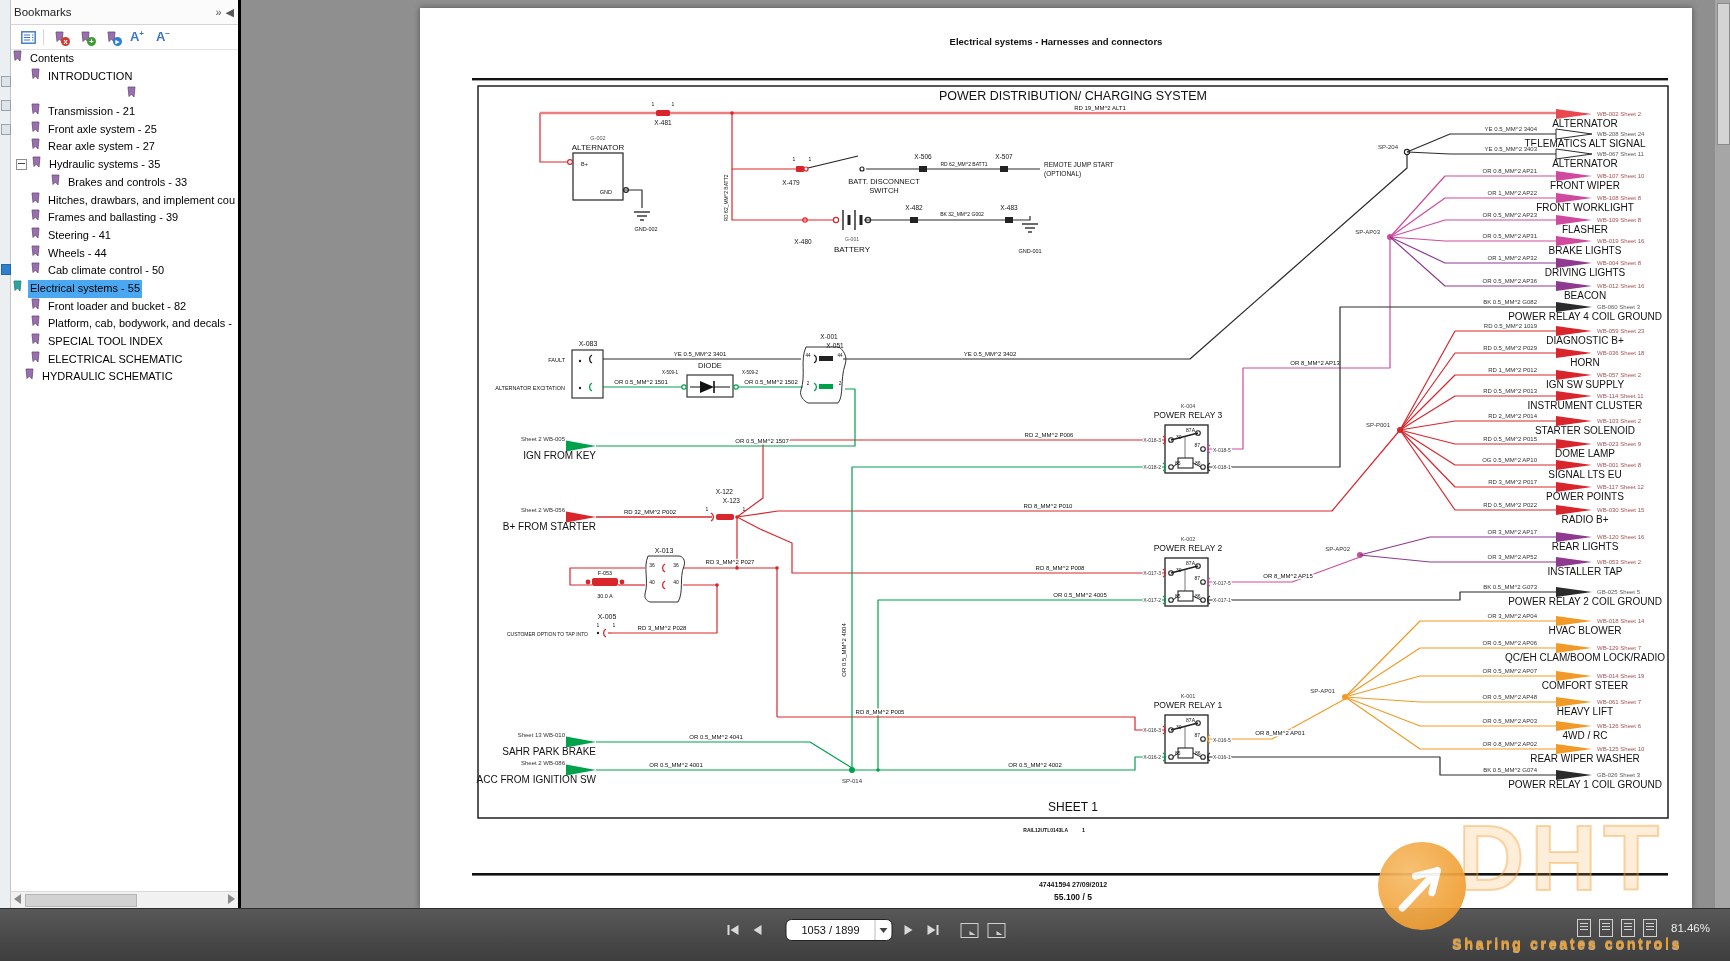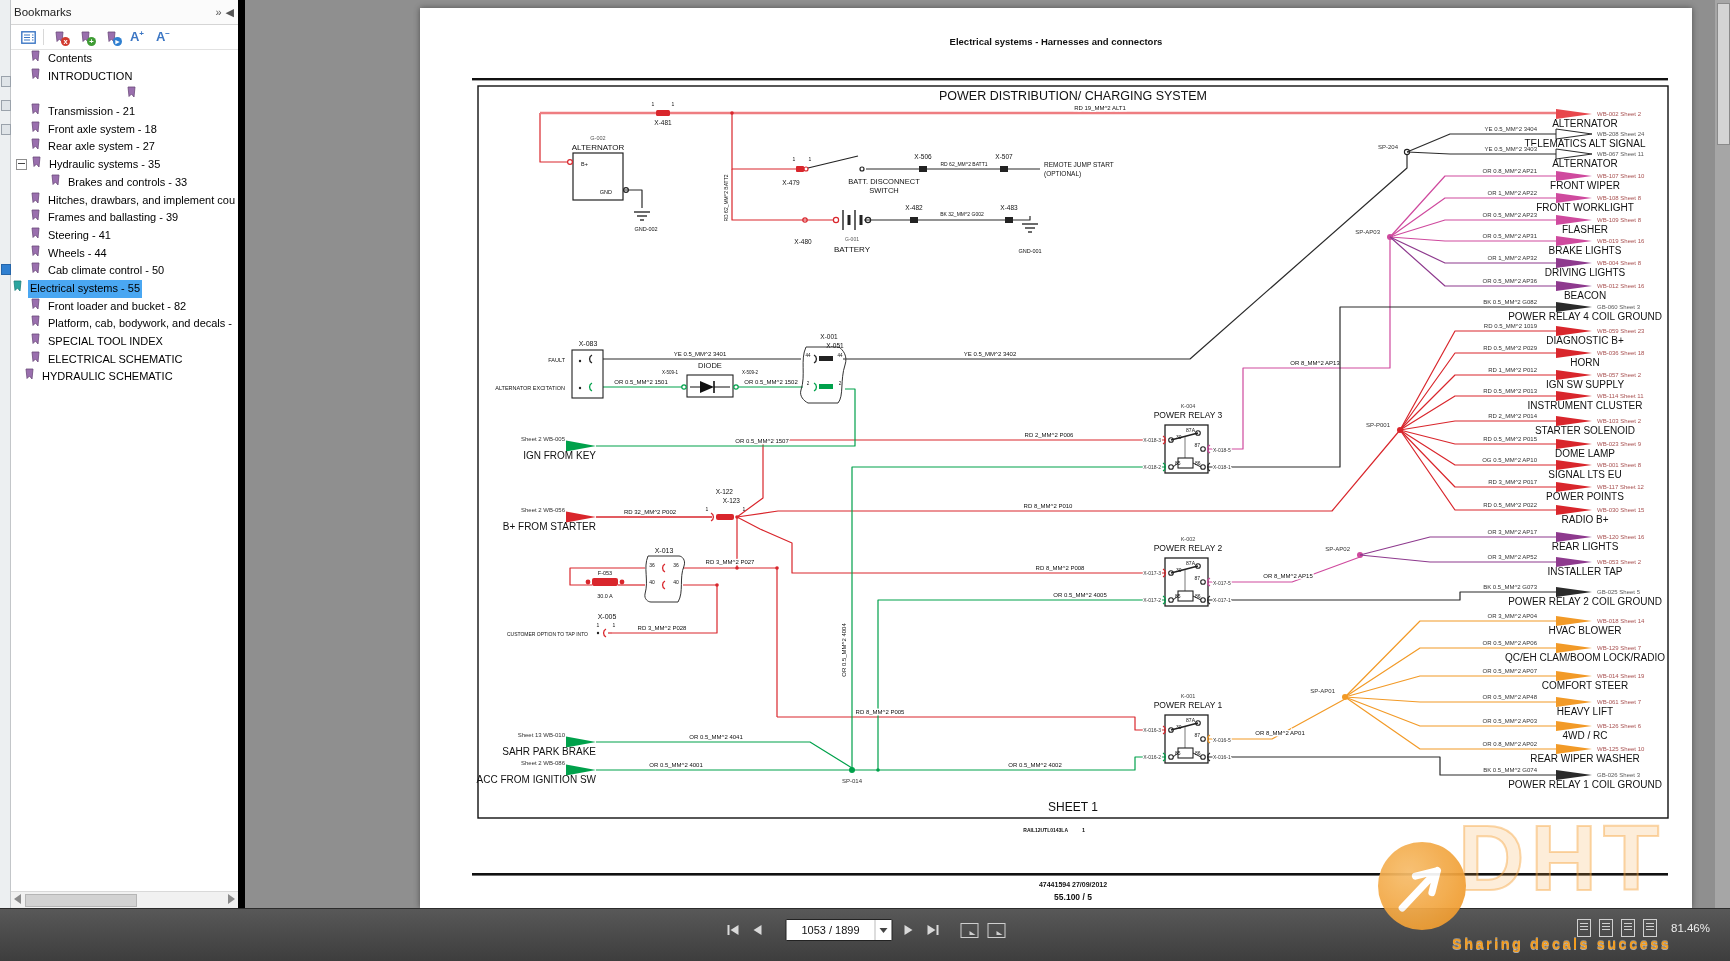--- a/index.html
+++ b/index.html
@@ -7,21 +7,21 @@
        font-family:"Liberation Sans",sans-serif;background:#8f8f8f;}
 
   
   #left-rail{position:absolute;left:0;top:0;width:10px;height:908px;background:#eceff1;
              border-right:1px solid #c3c6c9;z-index:4;}
   .rail-ico{position:absolute;left:1px;width:8px;height:9px;border:1px solid #9aa2ab;background:#dfe4e8;}
   .rail-ico.active{background:#2f7fd0;border-color:#2565a8;}
 
   
   #bm-panel{position:absolute;left:11px;top:0;width:227px;height:908px;background:#fff;
-            border-right:7px solid #000000;z-index:4;}
+            border-right:3px solid #000000;z-index:4;}
   #bm-header{height:24px;line-height:24px;padding-left:3px;font-size:11.5px;color:#222;
              border-bottom:1px solid #d5d5d5;background:#fbfbfb;position:relative;}
   #bm-header .hdr-icons{position:absolute;right:4px;top:0;font-size:11px;color:#555;}
   #bm-header .hdr-icons span{margin-left:4px;cursor:pointer;}
   #bm-toolbar{height:24px;border-bottom:1px solid #e2e2e2;display:flex;align-items:center;padding-left:4px;}
   .bm-tool{display:inline-flex;align-items:center;justify-content:center;width:26px;height:20px;position:relative;}
   .bm-tool svg{display:block;}
   .bm-sep{width:1px;height:16px;background:#d8d8d8;margin:0 2px;}
   .a-glyph{font-weight:700;color:#3b76c4;font-size:13px;}
   .a-glyph sup{font-size:8px;}
@@ -53,21 +53,21 @@
   
   #toolbar{position:absolute;left:0;top:908px;width:1730px;height:53px;z-index:2;
            background:linear-gradient(#585858,#3d3d3d);border-top:1px solid #2c2c2c;}
   #nav-cluster{position:absolute;left:50%;top:10px;transform:translateX(-50%);
                display:flex;align-items:center;gap:9px;}
   .tri{display:inline-block;width:0;height:0;border-top:5px solid transparent;border-bottom:5px solid transparent;}
   .tri.l{border-right:8px solid #d9d9d9;}
   .tri.r{border-left:8px solid #d9d9d9;}
   .vbar{display:inline-block;width:2px;height:10px;background:#d9d9d9;}
   .navbtn{display:inline-flex;align-items:center;gap:1px;padding:3px;cursor:pointer;}
-  #page-box{display:flex;align-items:center;background:#fff;border:1px solid #222;border-radius:1px;
+  #page-box{display:flex;align-items:center;background:#fff;border:1px solid #222;border-radius:6px;
             height:20px;font-size:11px;color:#111;margin-left:12px;}
   #page-box .txt{padding:0 8px;min-width:72px;text-align:center;}
   #page-box .caret{width:16px;height:20px;border-left:1px solid #bbb;display:flex;align-items:center;justify-content:center;}
   #page-box .caret i{width:0;height:0;border-left:4px solid transparent;border-right:4px solid transparent;border-top:5px solid #444;}
   .view-ico{display:inline-block;width:16px;height:13px;border:1px solid #cfcfcf;position:relative;}
   .view-ico::after{content:"";position:absolute;right:2px;bottom:2px;width:0;height:0;
                    border-top:4px solid transparent;border-left:6px solid #cfcfcf;}
   #right-cluster{position:absolute;right:20px;top:10px;display:flex;align-items:center;gap:8px;}
   .lay-ico{display:inline-block;width:12px;height:16px;border:1px solid #d0d0d0;position:relative;background:transparent;}
   .lay-ico::after{content:"";position:absolute;left:2px;right:2px;top:3px;height:1px;background:#d0d0d0;
@@ -126,21 +126,21 @@
         <span style="position:absolute;right:2px;bottom:1px;width:9px;height:9px;border-radius:50%;background:#2f7fd0;color:#fff;font-size:7.5px;line-height:9px;text-align:center;font-weight:700;">▸</span>
       </span>
       <span class="bm-tool">
         <span class="a-glyph">A<sup>+</sup></span>
       </span>
       <span class="bm-tool">
         <span class="a-glyph">A<sup>−</sup></span>
       </span>
     </div>
   <div id="bm-list">
-      <div class="bm-row" style="padding-left: 18px;">
+      <div class="bm-row" style="">
         <span class="flag"><svg width="13" height="14" viewBox="0 0 13 14">
             <path d="M3,2 h7 l-1,10 -2.5,-3 -2.5,2.5 Z" fill="#9a6fae" stroke="#6b4a7a" stroke-width="0.8"></path>
           </svg></span>
         <span class="lbl">Contents</span>
       </div>
       <div class="bm-row" style="padding-left: 18px;">
         <span class="flag"><svg width="13" height="14" viewBox="0 0 13 14">
             <path d="M3,2 h7 l-1,10 -2.5,-3 -2.5,2.5 Z" fill="#9a6fae" stroke="#6b4a7a" stroke-width="0.8"></path>
           </svg></span>
         <span class="lbl">INTRODUCTION</span>
@@ -154,21 +154,21 @@
       <div class="bm-row" style="padding-left: 18px;">
         <span class="flag"><svg width="13" height="14" viewBox="0 0 13 14">
             <path d="M3,2 h7 l-1,10 -2.5,-3 -2.5,2.5 Z" fill="#9a6fae" stroke="#6b4a7a" stroke-width="0.8"></path>
           </svg></span>
         <span class="lbl">Transmission - 21</span>
       </div>
       <div class="bm-row" style="padding-left: 18px;">
         <span class="flag"><svg width="13" height="14" viewBox="0 0 13 14">
             <path d="M3,2 h7 l-1,10 -2.5,-3 -2.5,2.5 Z" fill="#9a6fae" stroke="#6b4a7a" stroke-width="0.8"></path>
           </svg></span>
-        <span class="lbl">Front axle system - 18</span>
+        <span class="lbl">Front axle system - 25</span>
       </div>
       <div class="bm-row" style="padding-left: 18px;">
         <span class="flag"><svg width="13" height="14" viewBox="0 0 13 14">
             <path d="M3,2 h7 l-1,10 -2.5,-3 -2.5,2.5 Z" fill="#9a6fae" stroke="#6b4a7a" stroke-width="0.8"></path>
           </svg></span>
         <span class="lbl">Rear axle system - 27</span>
       </div>
       <div class="bm-row" style="padding-left: 5px;">
         <span class="expander"></span>
         <span class="flag"><svg width="13" height="14" viewBox="0 0 13 14">
@@ -790,13 +790,13 @@
     <span id="zoom-label">81.46%</span>
   </div>
 </div>
 
 <div id="wm-circle">
   <svg viewBox="0 0 40 40" width="88" height="88">
       <path d="M11 30 L27 13 M27 13 l-10 2.5 M27 13 l-2.5 10" stroke="#fff" stroke-width="3.2" fill="none" stroke-linecap="round"></path>
     </svg>
 </div>
 <div id="wm-ghost">DHT</div>
-<div id="wm-slogan">Sharing decals success</div>
+<div id="wm-slogan">Sharing creates controls</div>
 
 </body></html>

